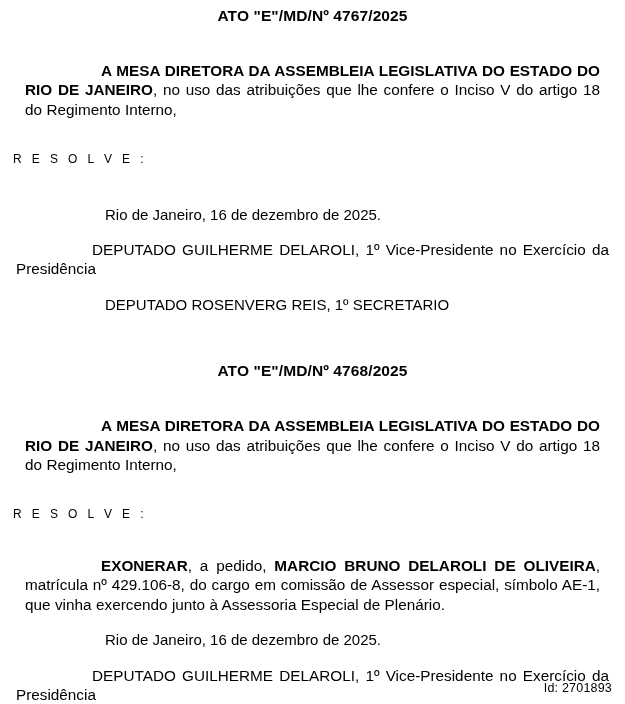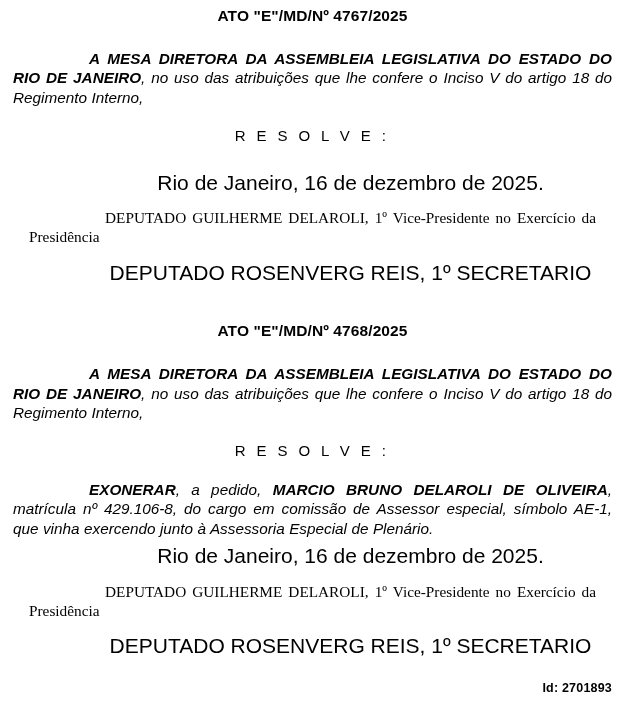--- a/index.html
+++ b/index.html
@@ -45,69 +45,66 @@
 
   .title-spacer-top { height: 6px; }
   .title-spacer-bottom { height: 24px; }
 
   
   .para {
     text-align: justify;
     text-justify: inter-word;
     font-size: 15.3px;
     line-height: 19.4px;
-    margin: 0;
+    margin: 12px;
     text-indent: 76px;
     hyphens: manual;
     word-spacing: 0.2px;
-    font-style: italic;
   }
 
   .para b, .bold {
     font-weight: bold;
   }
 
   
   .resolve {
-    text-align: center;
-    font-size: 15px;
+    text-align: left;
+    font-size: 12px;
     line-height: 19.4px;
     letter-spacing: 3.4px;
     margin: 0;
     padding-right: 1px;
   }
 
   
   .sig-block {
     font-size: 15.3px;
     line-height: 19.4px;
-    margin: 16px;
+    margin: 3px;
     text-align: justify;
     text-justify: inter-word;
     text-indent: 76px;
-    font-family: Liberation Serif, serif;
   }
   .sig-line {
-    font-size: 21px;
+    font-size: 15px;
     line-height: 19.4px;
-    margin: 8px;
+    margin: 16px;
     text-indent: 76px;
     white-space: nowrap;
-    text-align: center;
   }
   .gap-md { height: 19px; }
   .gap-xl { height: 31px; }
 
   
   .footer-id {
     position: absolute;
     right: 13px;
     bottom: 8px;
     font-size: 12.5px;
-    font-weight: bold;
+    font-weight: normal;
     line-height: 15px;
     letter-spacing: 0.2px;
     white-space: pre;
   }
 </style>
 </head>
 <body>
 
 <div class="page">
   <div class="content">

